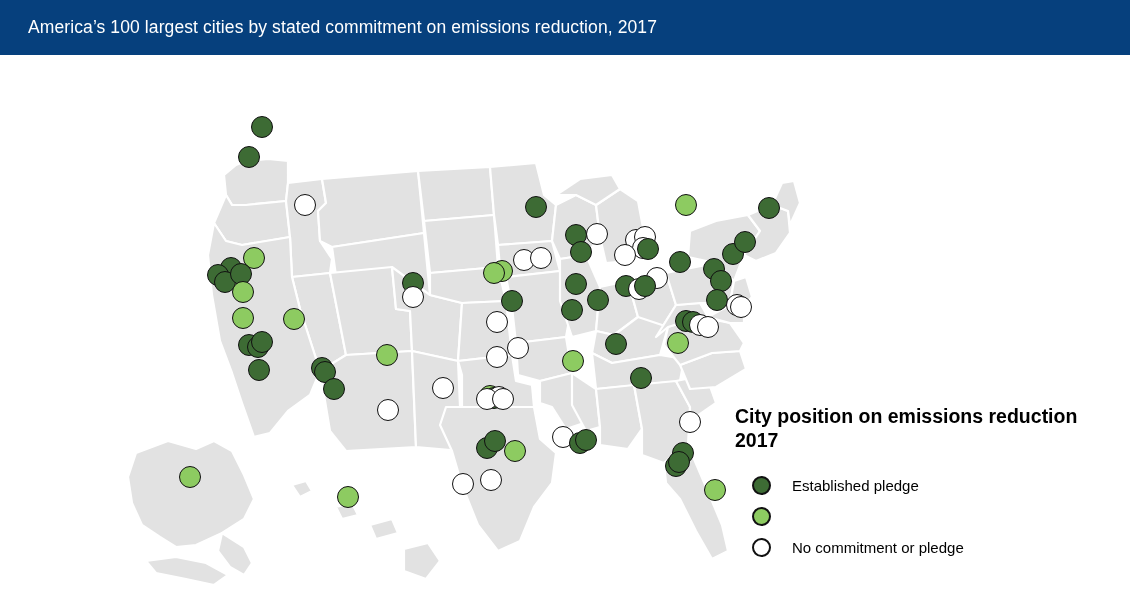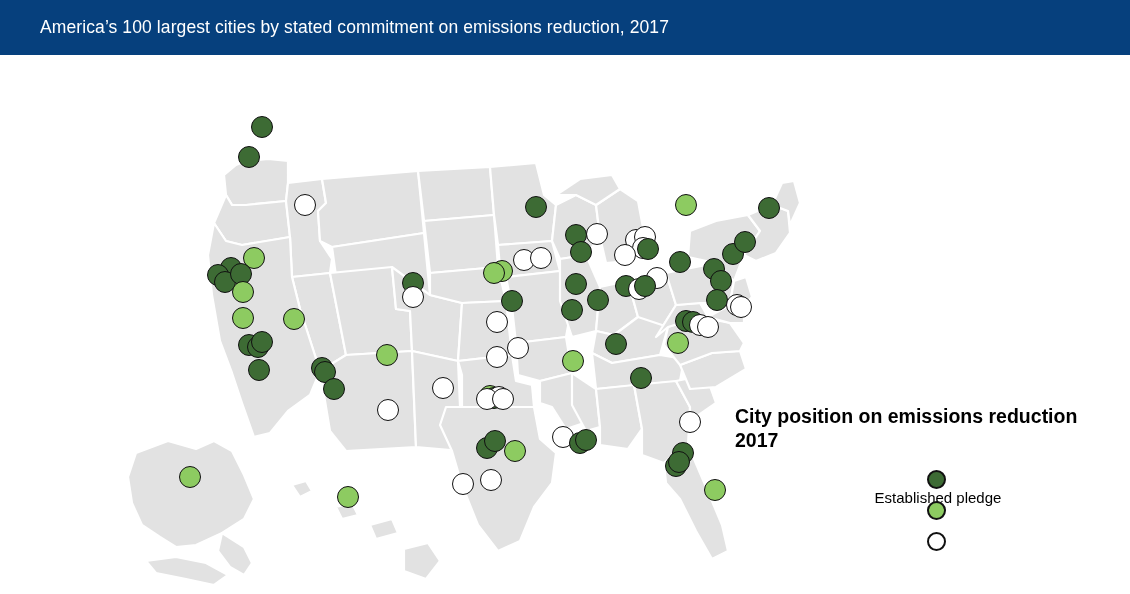--- a/index.html
+++ b/index.html
@@ -8,21 +8,21 @@
     background:#ffffff;
     font-family:"Liberation Sans", sans-serif;
     overflow:hidden;
     position:relative;
   }
   #header-bar{
     position:absolute;left:0;top:0;width:1130px;height:55px;
     background:#06407d;
   }
   #header-title{
-    position:absolute;left:40px;top:0;height:55px;
+    position:absolute;left:28px;top:0;height:55px;
     display:flex;align-items:center;
     color:#ffffff;font-size:17.5px;font-weight:400;
     letter-spacing:.1px;white-space:nowrap;
   }
   #map-stage{
     position:absolute;left:0;top:55px;width:1130px;height:539px;
     background:#ffffff;
   }
   #map-svg{position:absolute;left:0;top:0;width:1130px;height:539px;}
   #markers-layer{position:absolute;left:0;top:0;width:1130px;height:539px;}
@@ -36,21 +36,21 @@
   .m-none{background:#ffffff;}
   #legend{
     position:absolute;left:735px;top:350px;width:385px;
   }
   #legend-title{
     font-size:19.5px;font-weight:bold;color:#000000;
     line-height:1.22;width:378px;
   }
   .legend-rows{margin-top:17px;}
   .legend-row{
-    display:flex;align-items:center;height:31px;flex-direction:column;
+    display:flex;align-items:center;height:31px;
   }
   .legend-swatch{
     width:19px;height:19px;border-radius:50%;
     border:2px solid #111111;box-sizing:border-box;
     margin-left:17px;flex:0 0 auto;
   }
   .legend-label{
     margin-left:21px;font-size:15px;color:#000000;white-space:nowrap;
   }
 </style>
@@ -215,17 +215,18 @@
     <div class="legend-rows">
       <div class="legend-row">
         <span class="legend-swatch m-pledge"></span>
         <span class="legend-label">Established pledge</span>
       </div>
       <div class="legend-row">
         <span class="legend-swatch m-commit"></span>
       </div>
       <div class="legend-row">
         <span class="legend-swatch m-none"></span>
+        <span class="legend-label">No commitment or pledge</span>
       </div>
     </div>
   </div>
 
 </div>
 
 </body></html>

